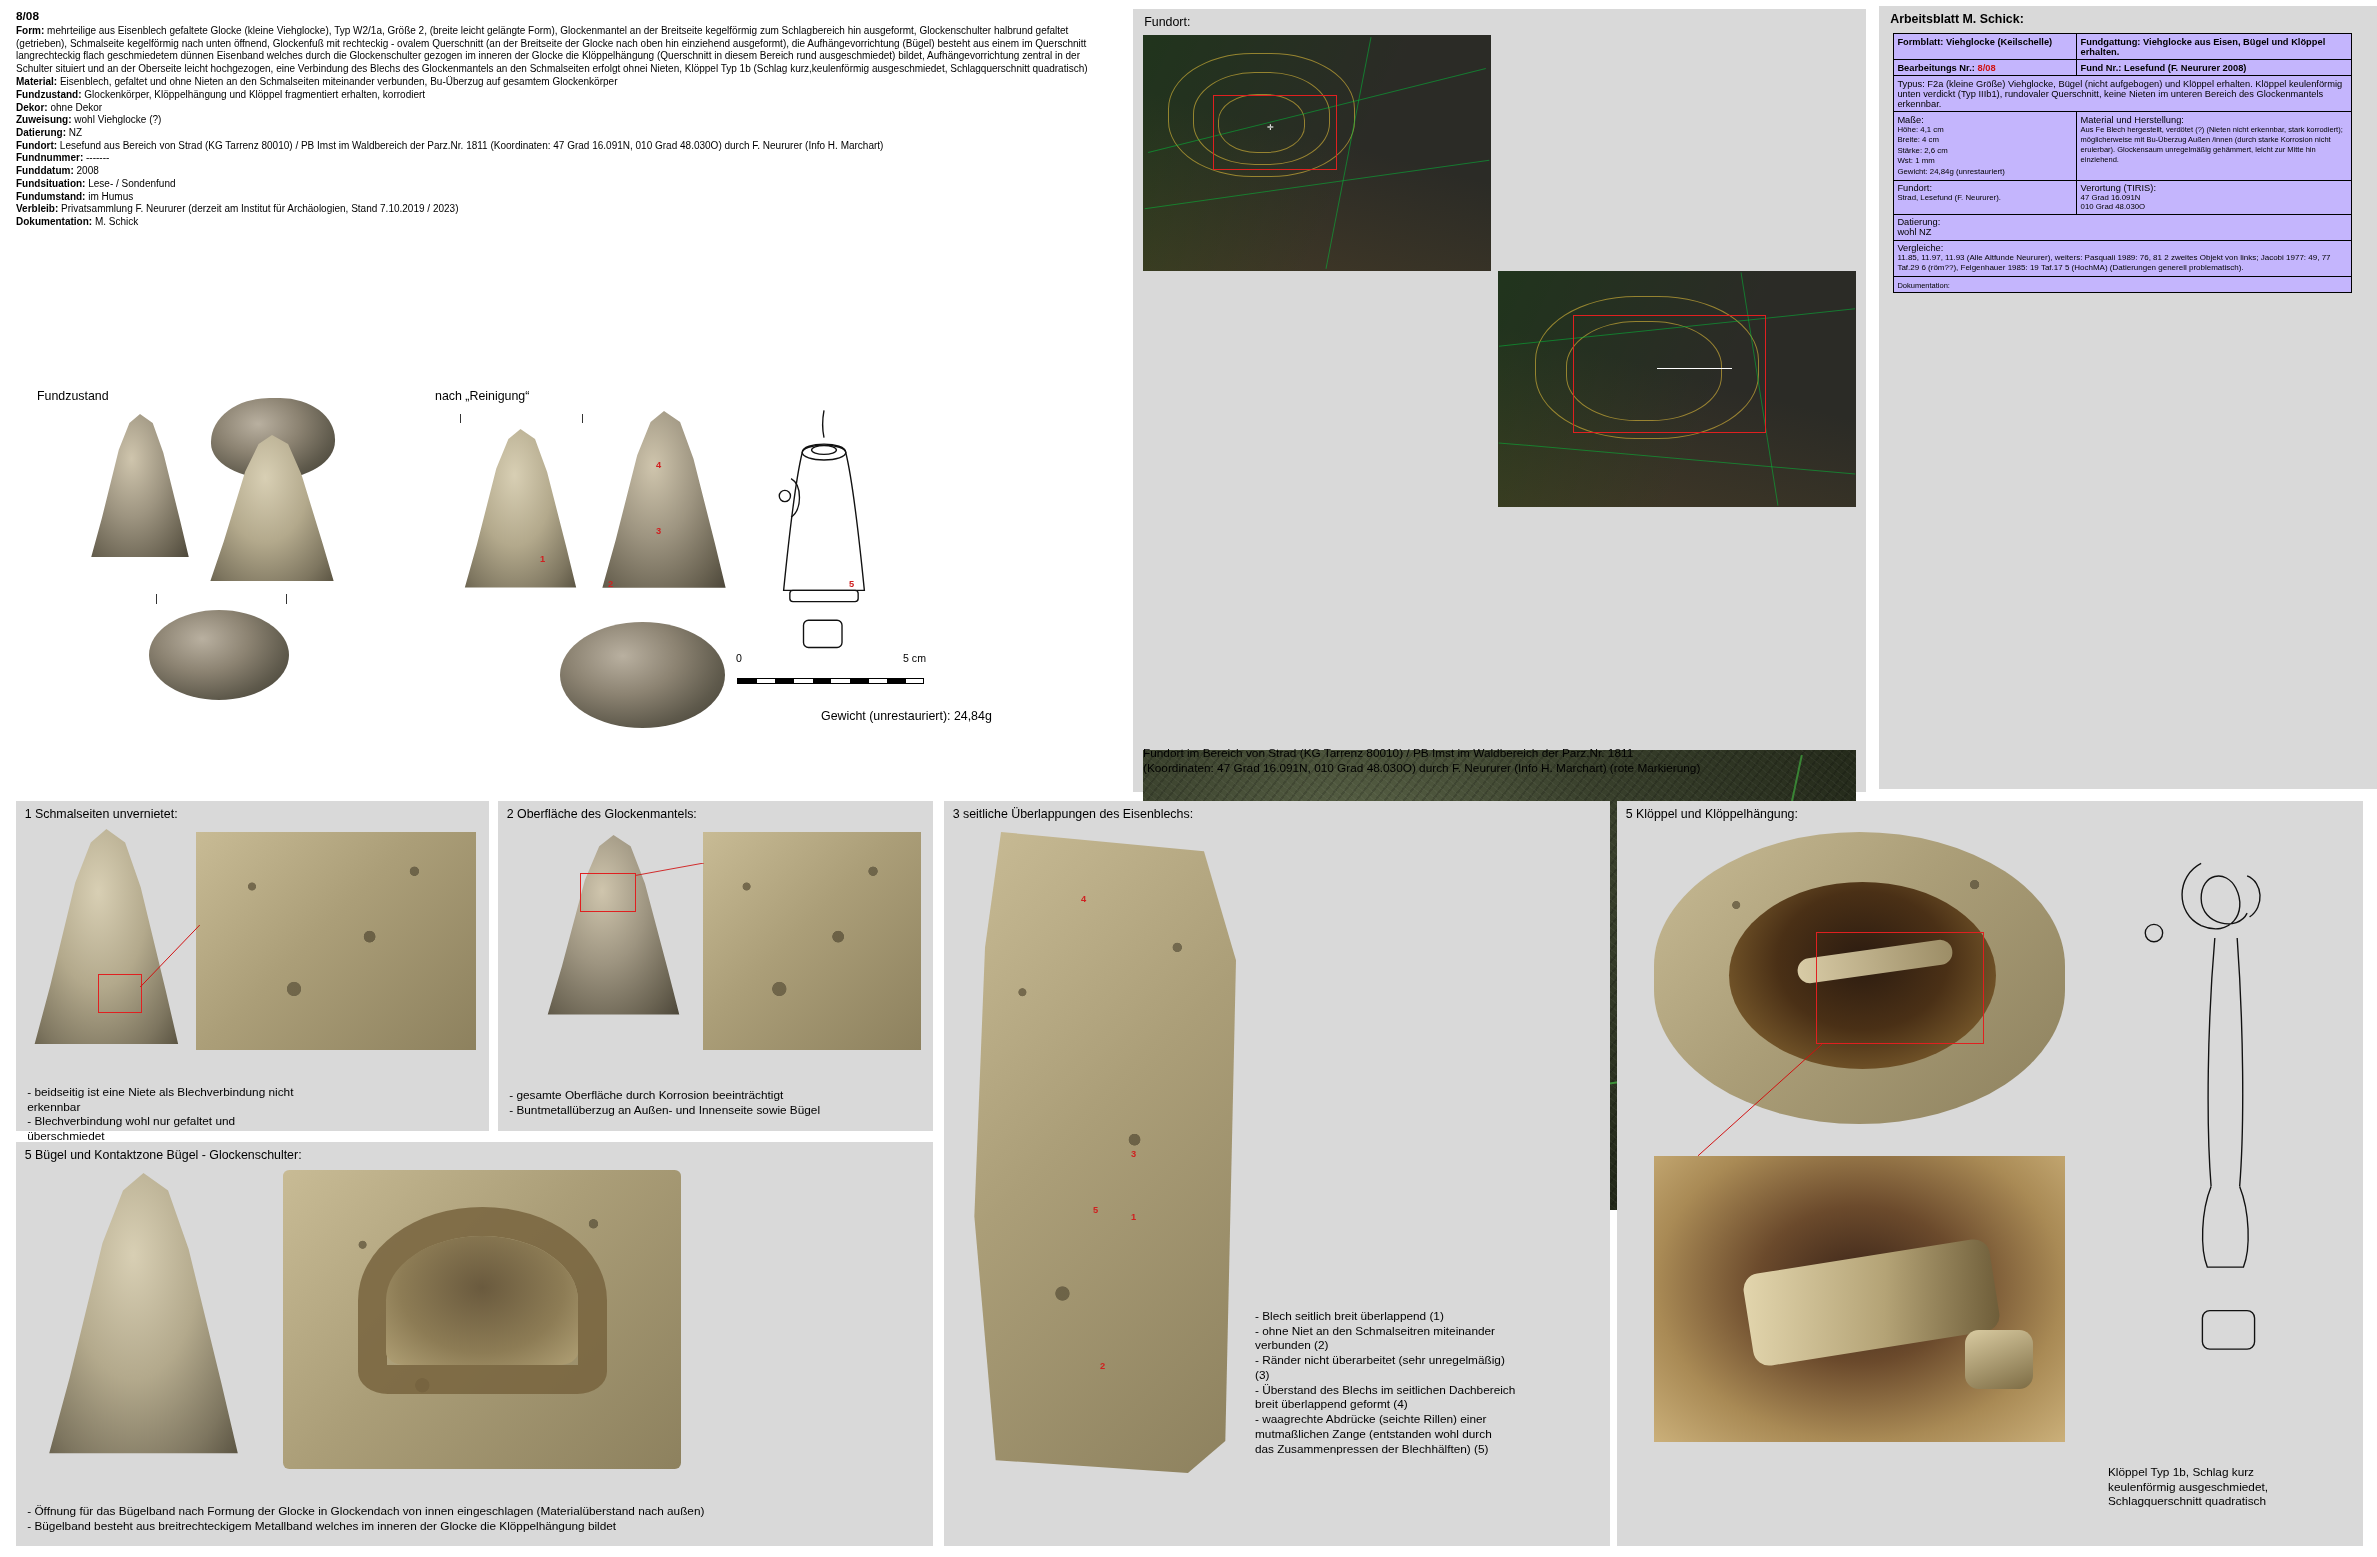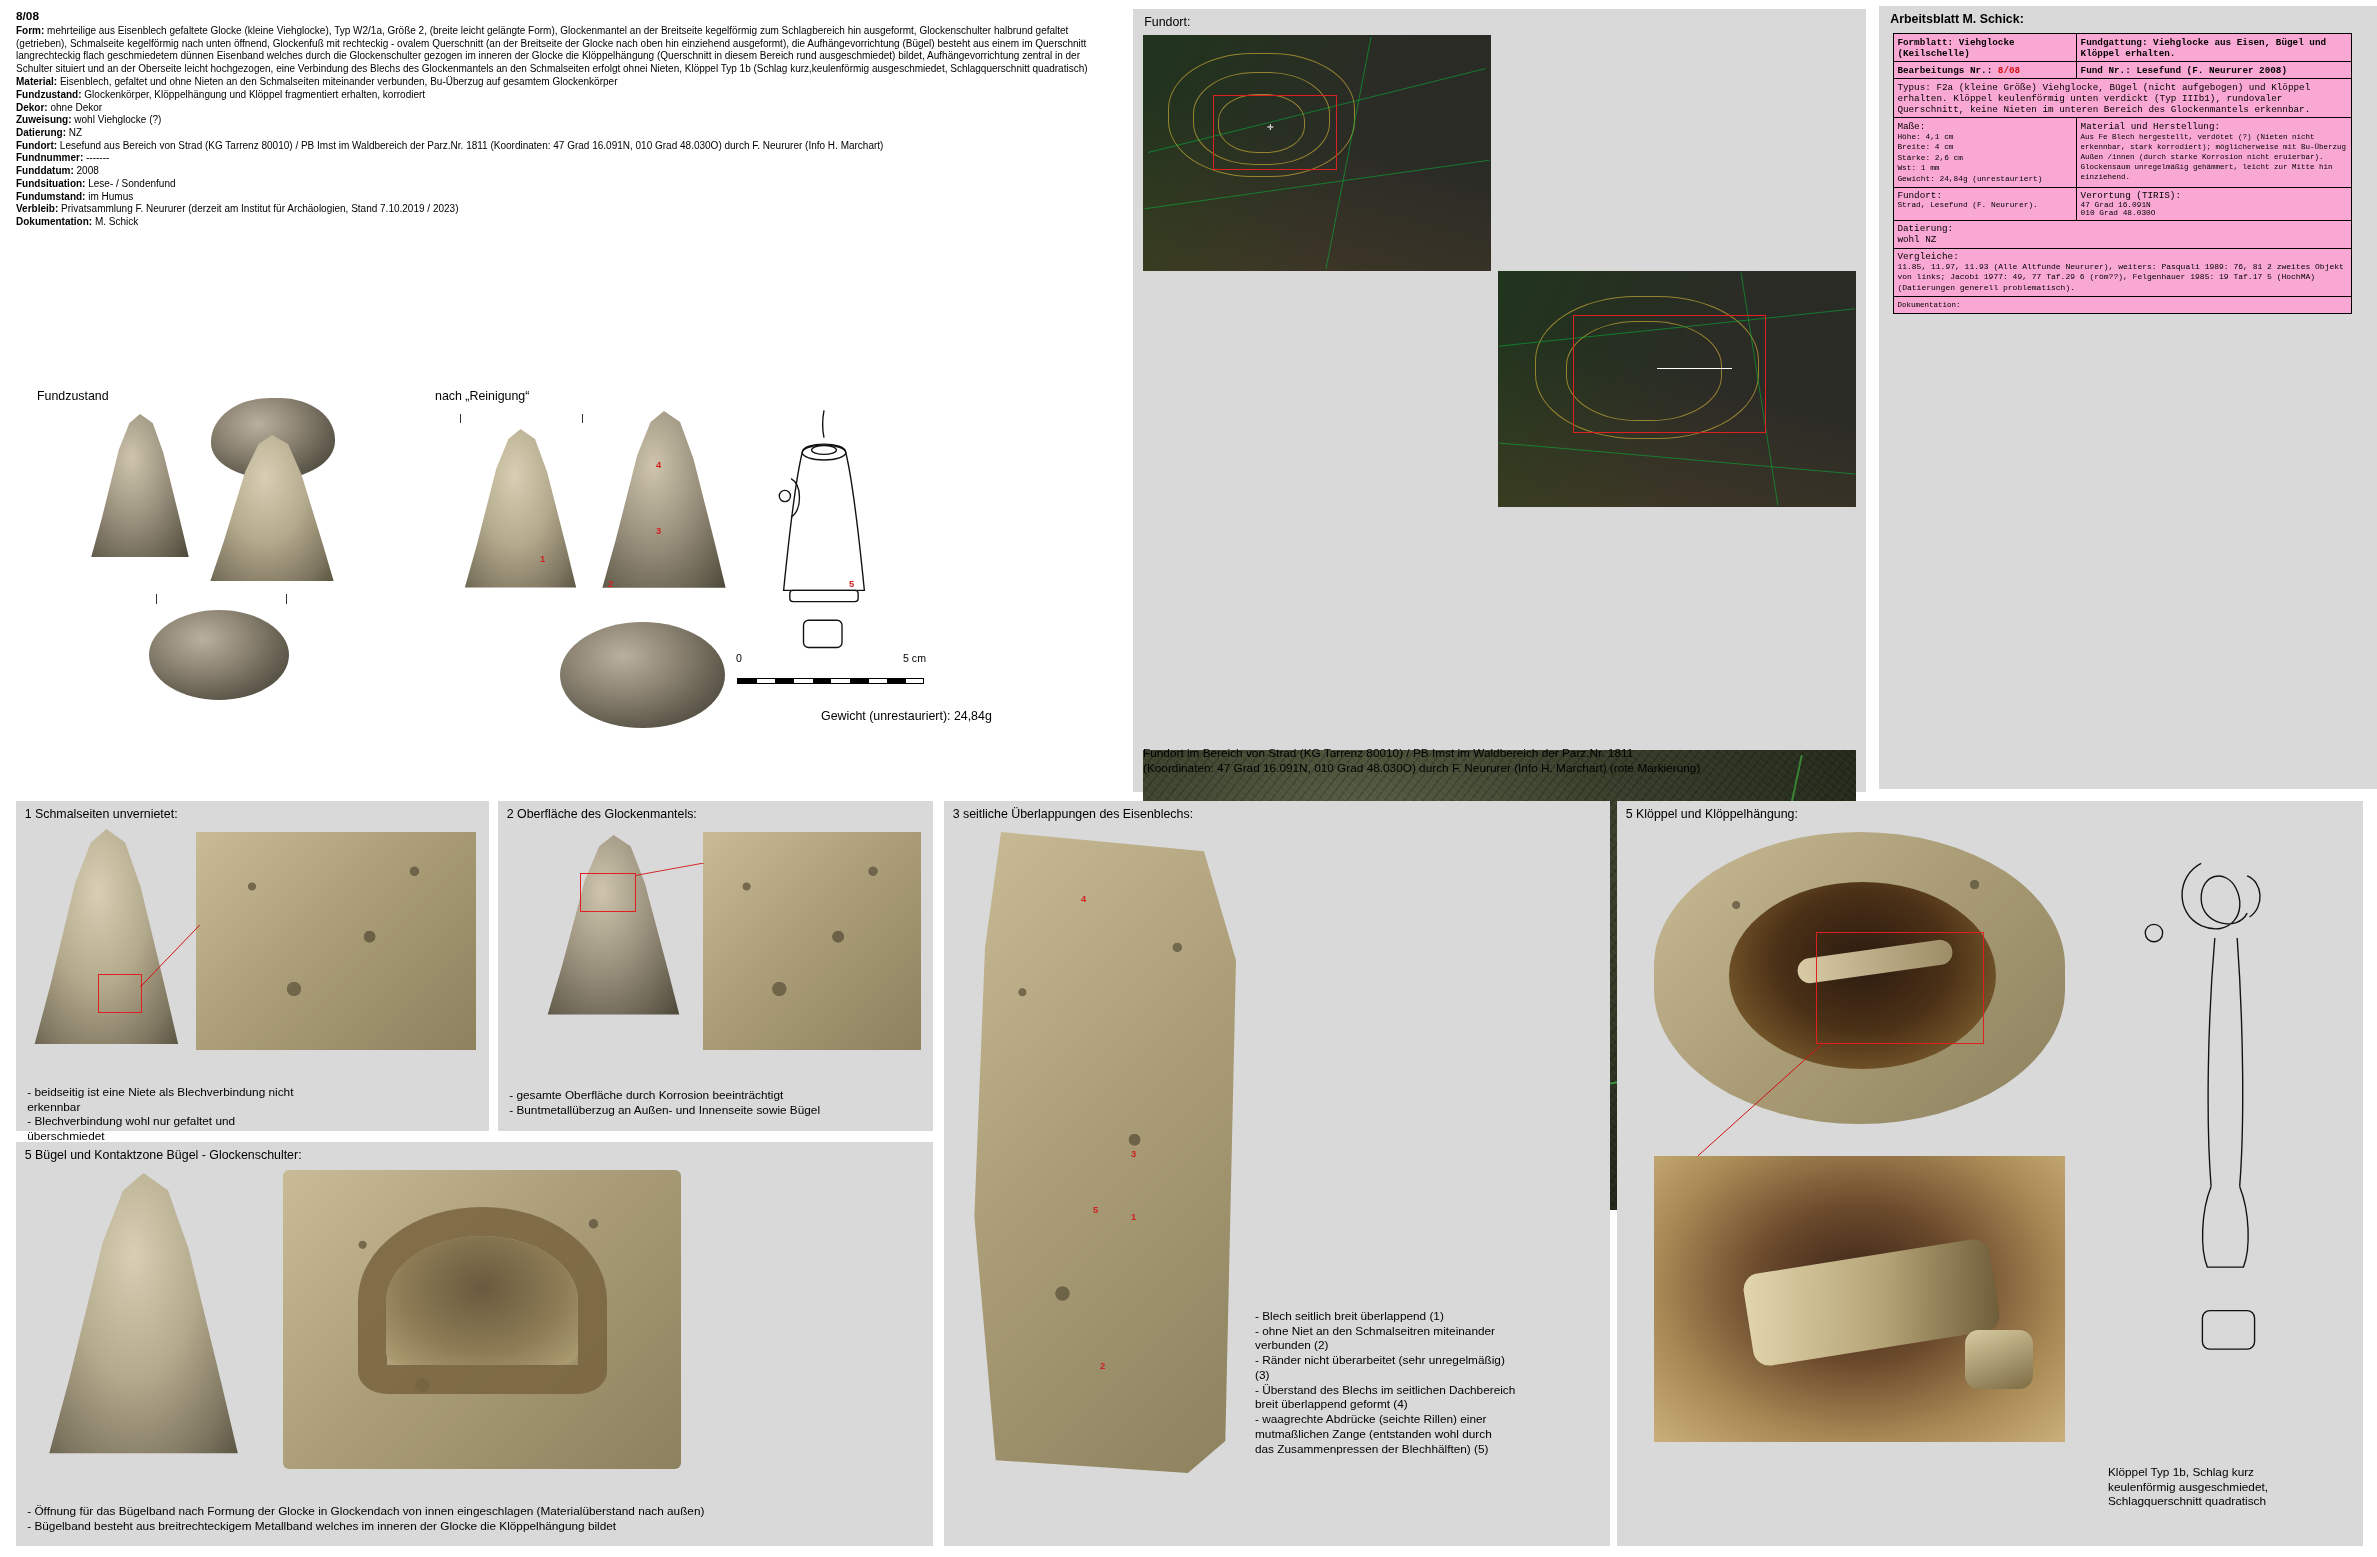--- a/index.html
+++ b/index.html
@@ -78,22 +78,21 @@
   .ab-title { font-size: 12.4px; font-weight: bold; }
   table.ab {
     border-collapse: collapse;
     width: 100%;
     font-size: 9.3px;
   }
   table.ab td {
     border: 0.9px solid #000;
     padding: 2.5px 3.7px;
     vertical-align: top;
-    background: #f9a8d4;
-    font-family: Liberation Mono, monospace;
+    background: #c4b5fd;
   }
   table.ab td.b { font-weight: bold; }
   .red { color: #d01010; }
 
   
   .det-head { font-size: 12.4px; padding: 6.2px 0 0 8.7px; }
   .det-note { font-size: 11.8px; line-height:1.25;margin-top:23px; }
 
   .zoomtex {
     background:

